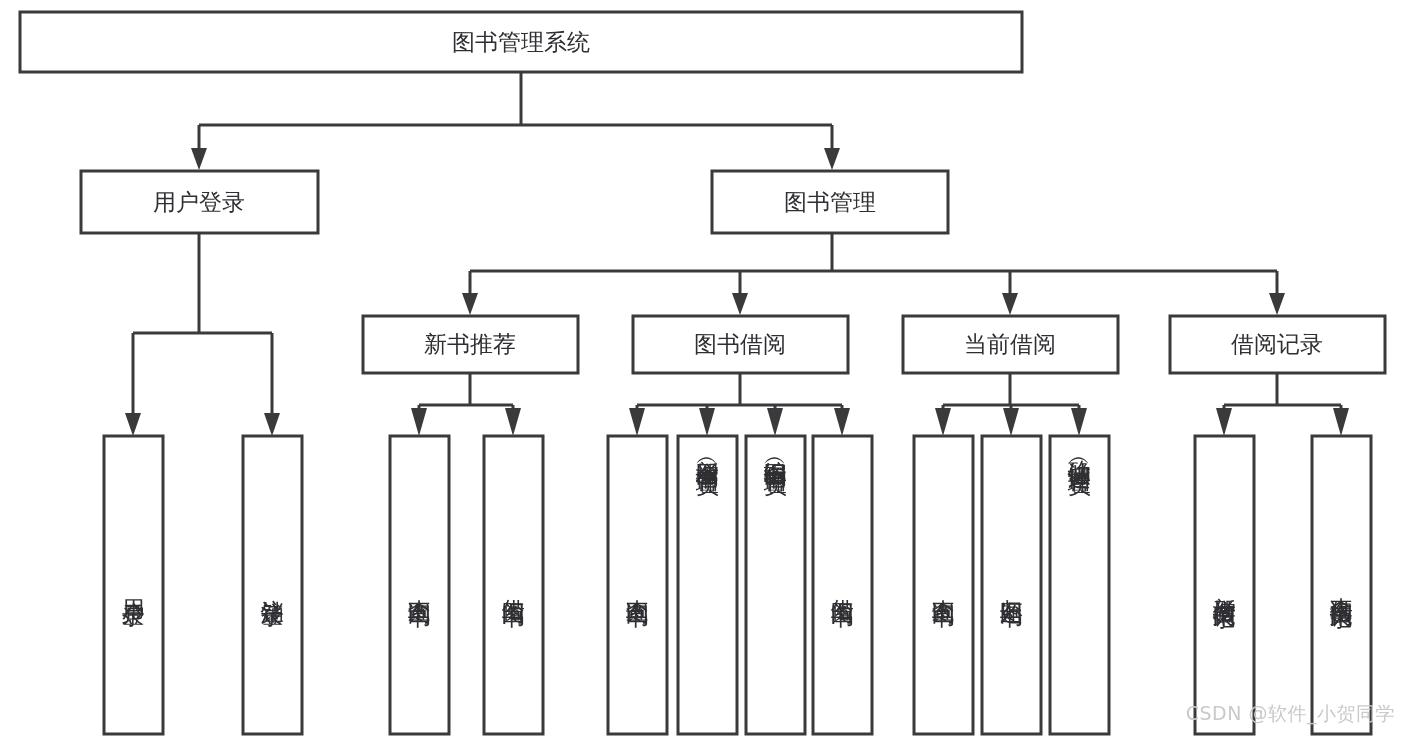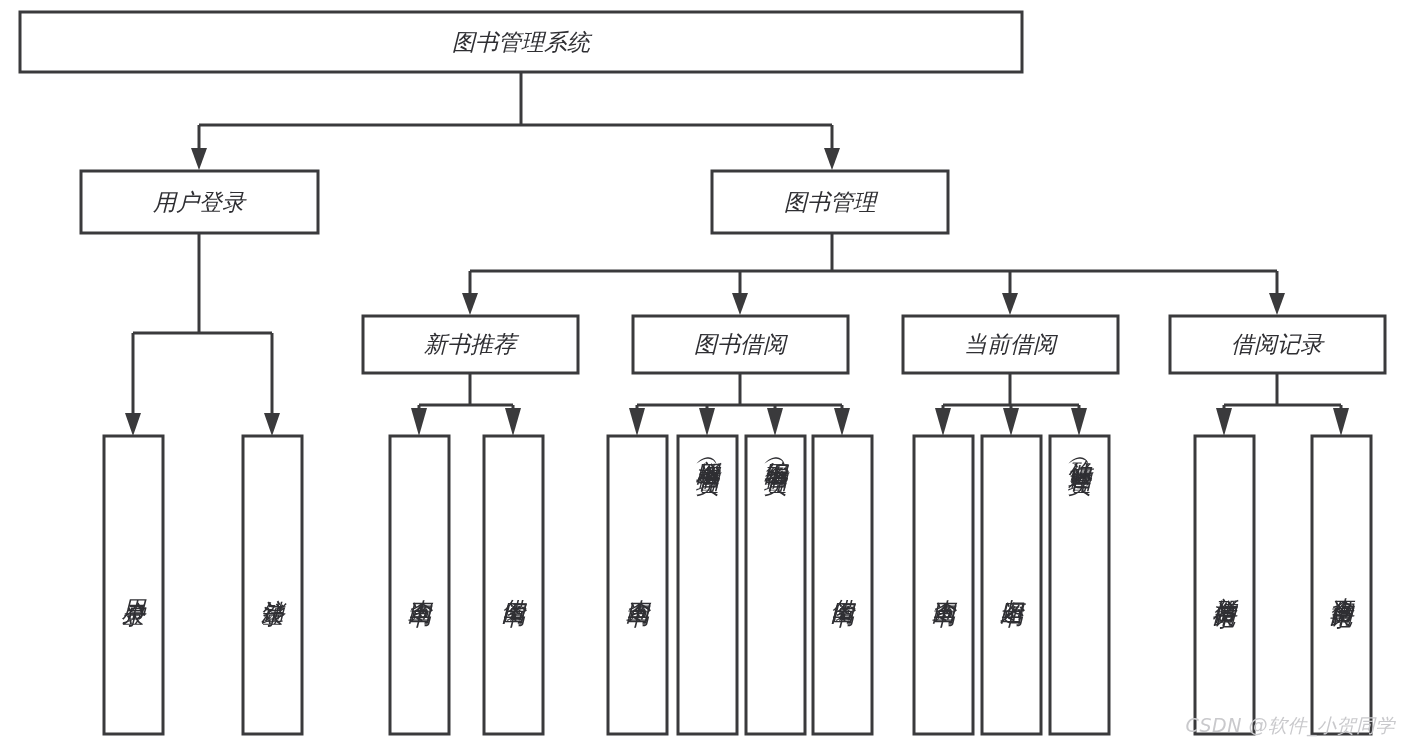--- a/index.html
+++ b/index.html
@@ -14,21 +14,20 @@
     position: relative;
     overflow: hidden;
     font-family: "DejaVu Sans", "Liberation Sans", sans-serif;
   }
   #diagram-root {
     position: absolute;
     left: 0;
     top: 0;
     width: 1405px;
     height: 747px;
-    font-style: italic;
   }
   svg.diagram-canvas {
     display: block;
     width: 1405px;
     height: 747px;
     shape-rendering: geometricPrecision;
   }
   .node-box {
     fill: #ffffff;
     stroke: #3a3a3c;
@@ -64,21 +63,21 @@
     font-family: "DejaVu Sans", "Liberation Sans", sans-serif;
     font-size: 23px;
     line-height: 1.06;
     letter-spacing: 2px;
     color: #2f2f33;
     white-space: nowrap;
   }
   .watermark {
     position: absolute;
     right: 10px;
-    bottom: 8px;
+    bottom: 20px;
     font-family: "DejaVu Sans", "Liberation Sans", sans-serif;
     font-size: 19px;
     color: #c9c9cc;
     letter-spacing: 0.5px;
     white-space: nowrap;
     user-select: none;
   }
 </style>
 </head>
 <body>

